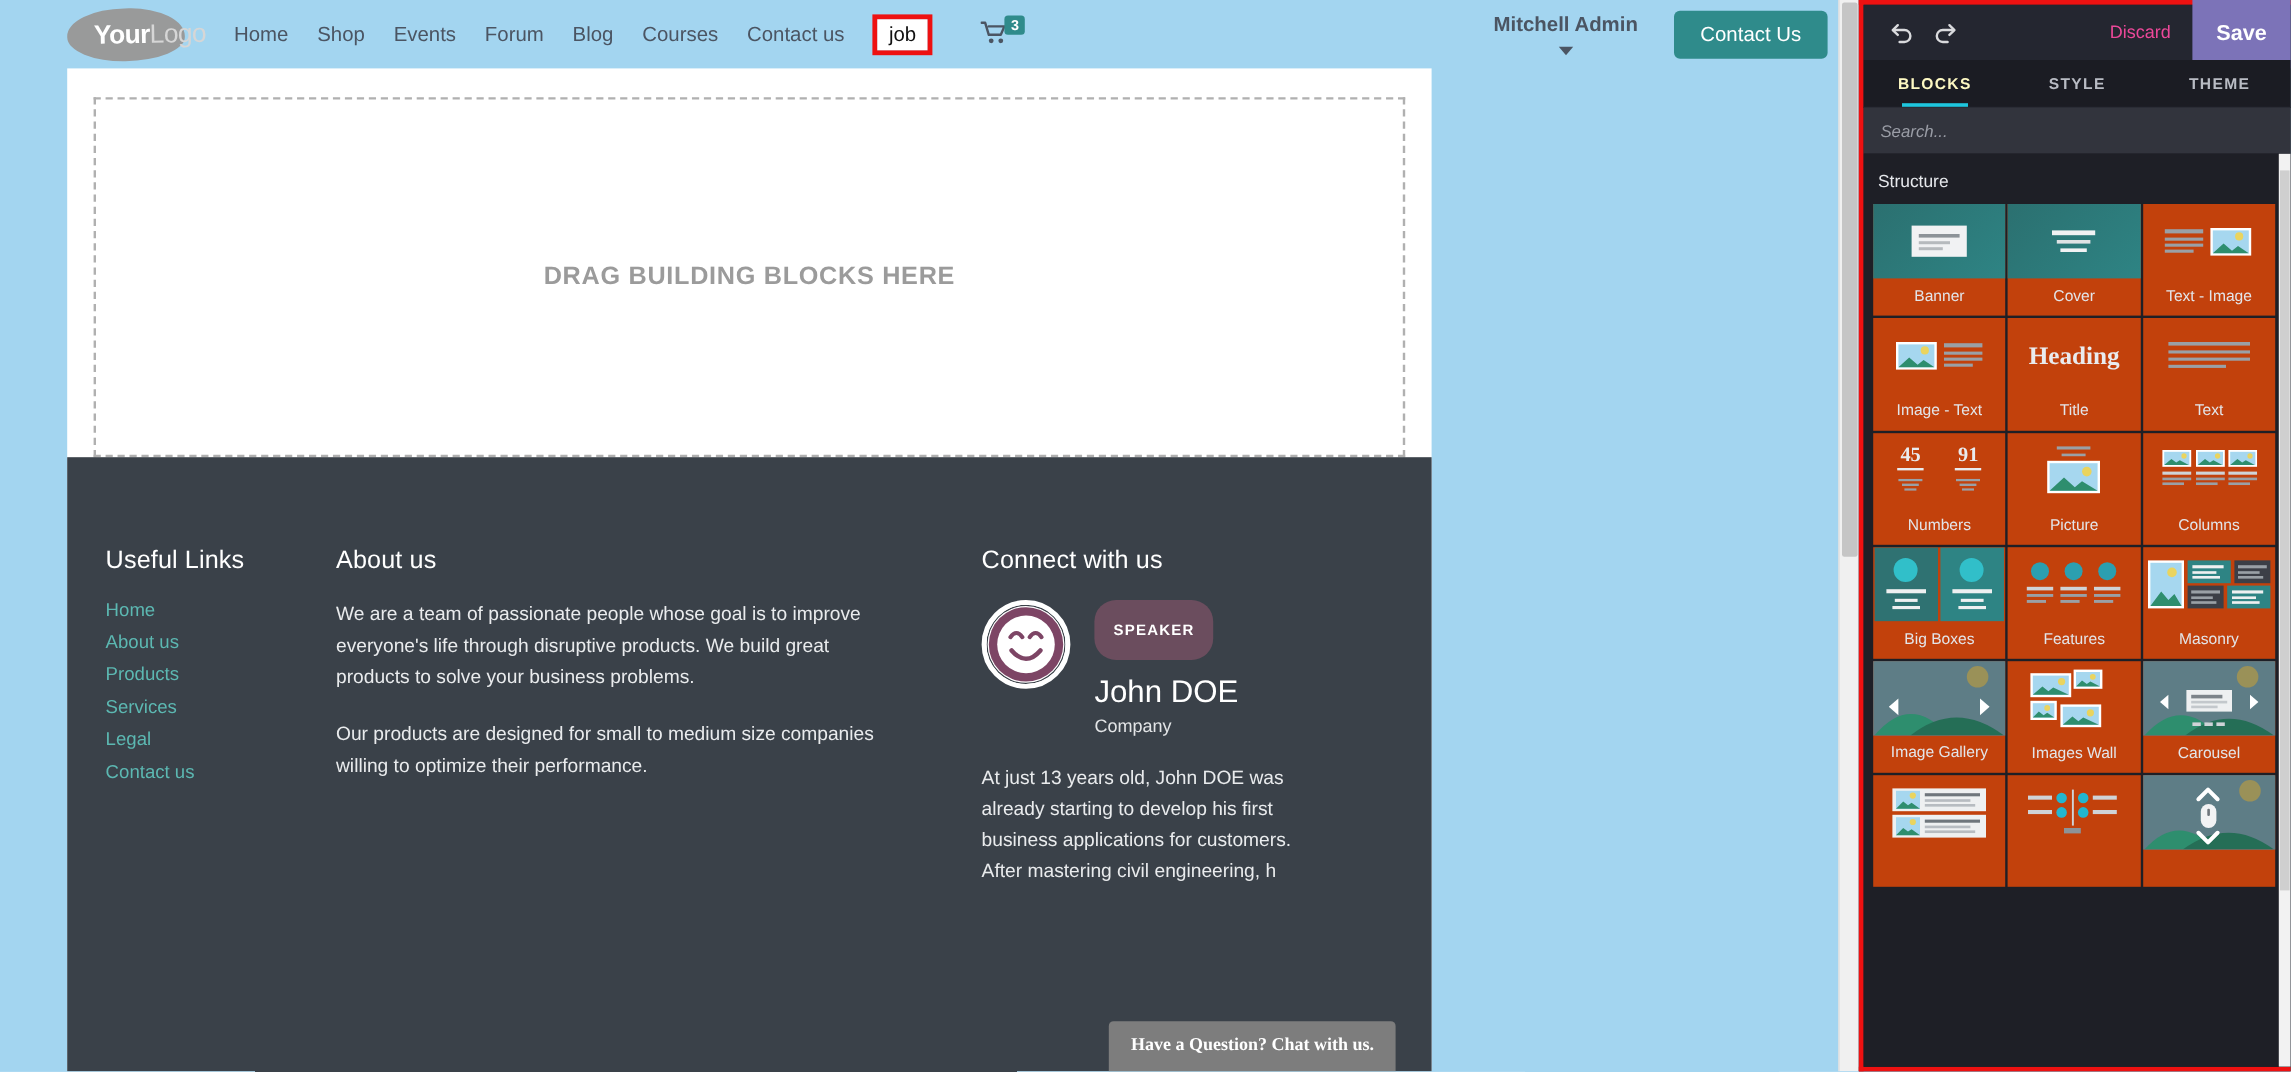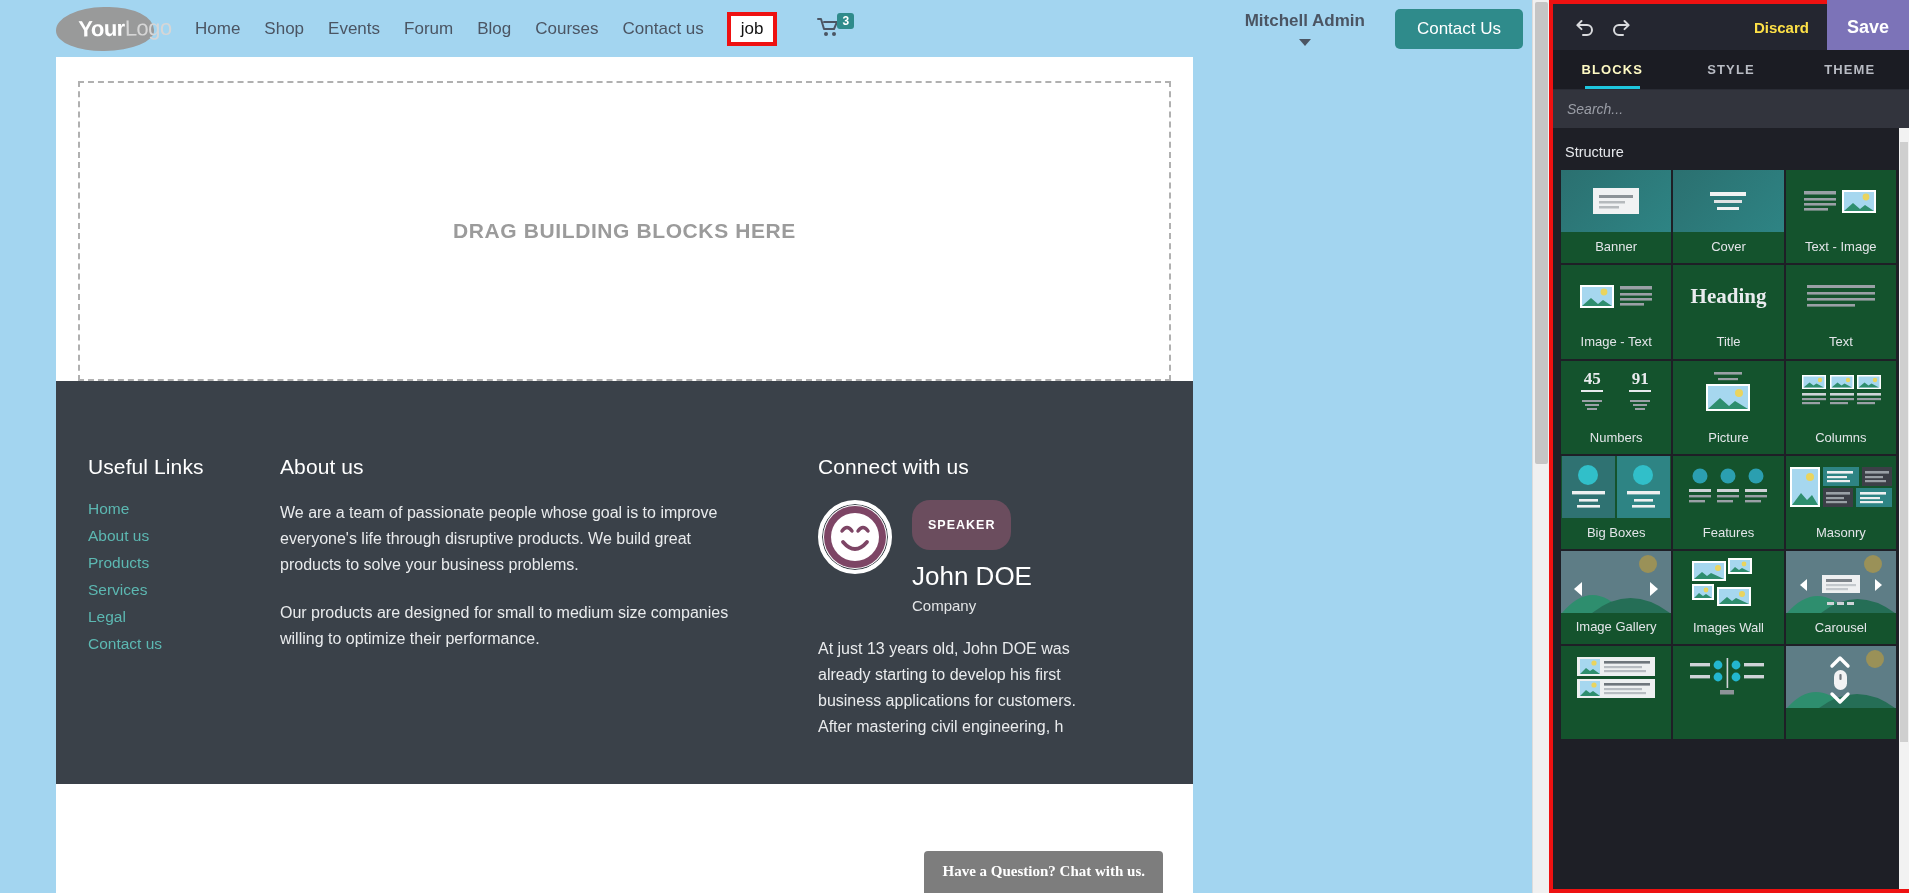--- a/index.html
+++ b/index.html
@@ -81,21 +81,21 @@
     border: 2px dashed #b0b0b0;
     display: flex; align-items: center; justify-content: center; font-weight: bold;
   }
   .dropzone-label {
     color: #9b9b9b; font-size: 21px; letter-spacing: 0.6px;
   }
 
   
   .footer {
     position: absolute; left: 0; top: 324px;
-    width: 1137px; height: 403px;
+    width: 1137px; height: 512px;
     background: #3a4149;
     color: #e8eaec;
     padding: 74px 0 0 0;
   }
   .footer-cols { display: flex; padding: 0 16px; }
   .col-links { width: 204px; padding-left: 16px; }
   .col-about { width: 470px; padding-left: 4px; }
   .col-connect { width: 400px; padding-left: 72px; }
   .foot-h {
     font-size: 21px; font-weight: 400; color: #fff; margin-bottom: 21px;
@@ -161,22 +161,22 @@
     display: flex; align-items: center; padding-left: 12px;
     flex: 0 0 auto;
   }
   .ico-btn {
     width: 38px; height: 38px; display: flex; align-items: center; justify-content: center;
     color: #d9dadd; cursor: pointer;
   }
   .ico-btn svg { display: block; }
   .ed-top .spacer { flex: 1; }
   .btn-discard {
-    color: #fde047; font-size: 15px; padding: 0 18px; height: 46px;
-    display: flex; align-items: center; cursor: pointer; font-weight: bold;
+    color: #ec4899; font-size: 15px; padding: 0 18px; height: 46px;
+    display: flex; align-items: center; cursor: pointer;
   }
   .btn-save {
     background: #7c73b8; color: #fff; font-size: 18px; font-weight: 700;
     padding: 0 20px; height: 60px; display: flex; align-items: center; cursor: pointer;
   }
 
   .ed-tabs {
     height: 40px; background: #1b1c23; display: flex; flex: 0 0 auto;
     border-bottom: 1px solid #2a2c35;
   }
@@ -204,21 +204,21 @@
 
   .ed-body { flex: 1; overflow: hidden; position: relative; background: #1e1f26; }
   .section-title {
     color: #e6e8ec; font-size: 14.5px; padding: 16px 0 10px 12px;
   }
   .blk-grid {
     display: grid; grid-template-columns: repeat(3, 1fr); gap: 2px;
     padding: 0 13px 0 8px;
   }
   .blk {
-    background: #14532d; cursor: grab;
+    background: #c2410c; cursor: grab;
     display: flex; flex-direction: column; align-items: stretch; justify-content: flex-end;
   }
   .blk-thumb {
     height: 62px; display: flex; align-items: center; justify-content: center;
     overflow: hidden; position: relative;
   }
   .blk-thumb.teal { background: linear-gradient(135deg,#2b7070,#2e8484); }
   .blk-thumb.scene { background: #5e7d86; }
   .blk-label {
     color: #e3e5e9; font-size: 13px; text-align: center;

